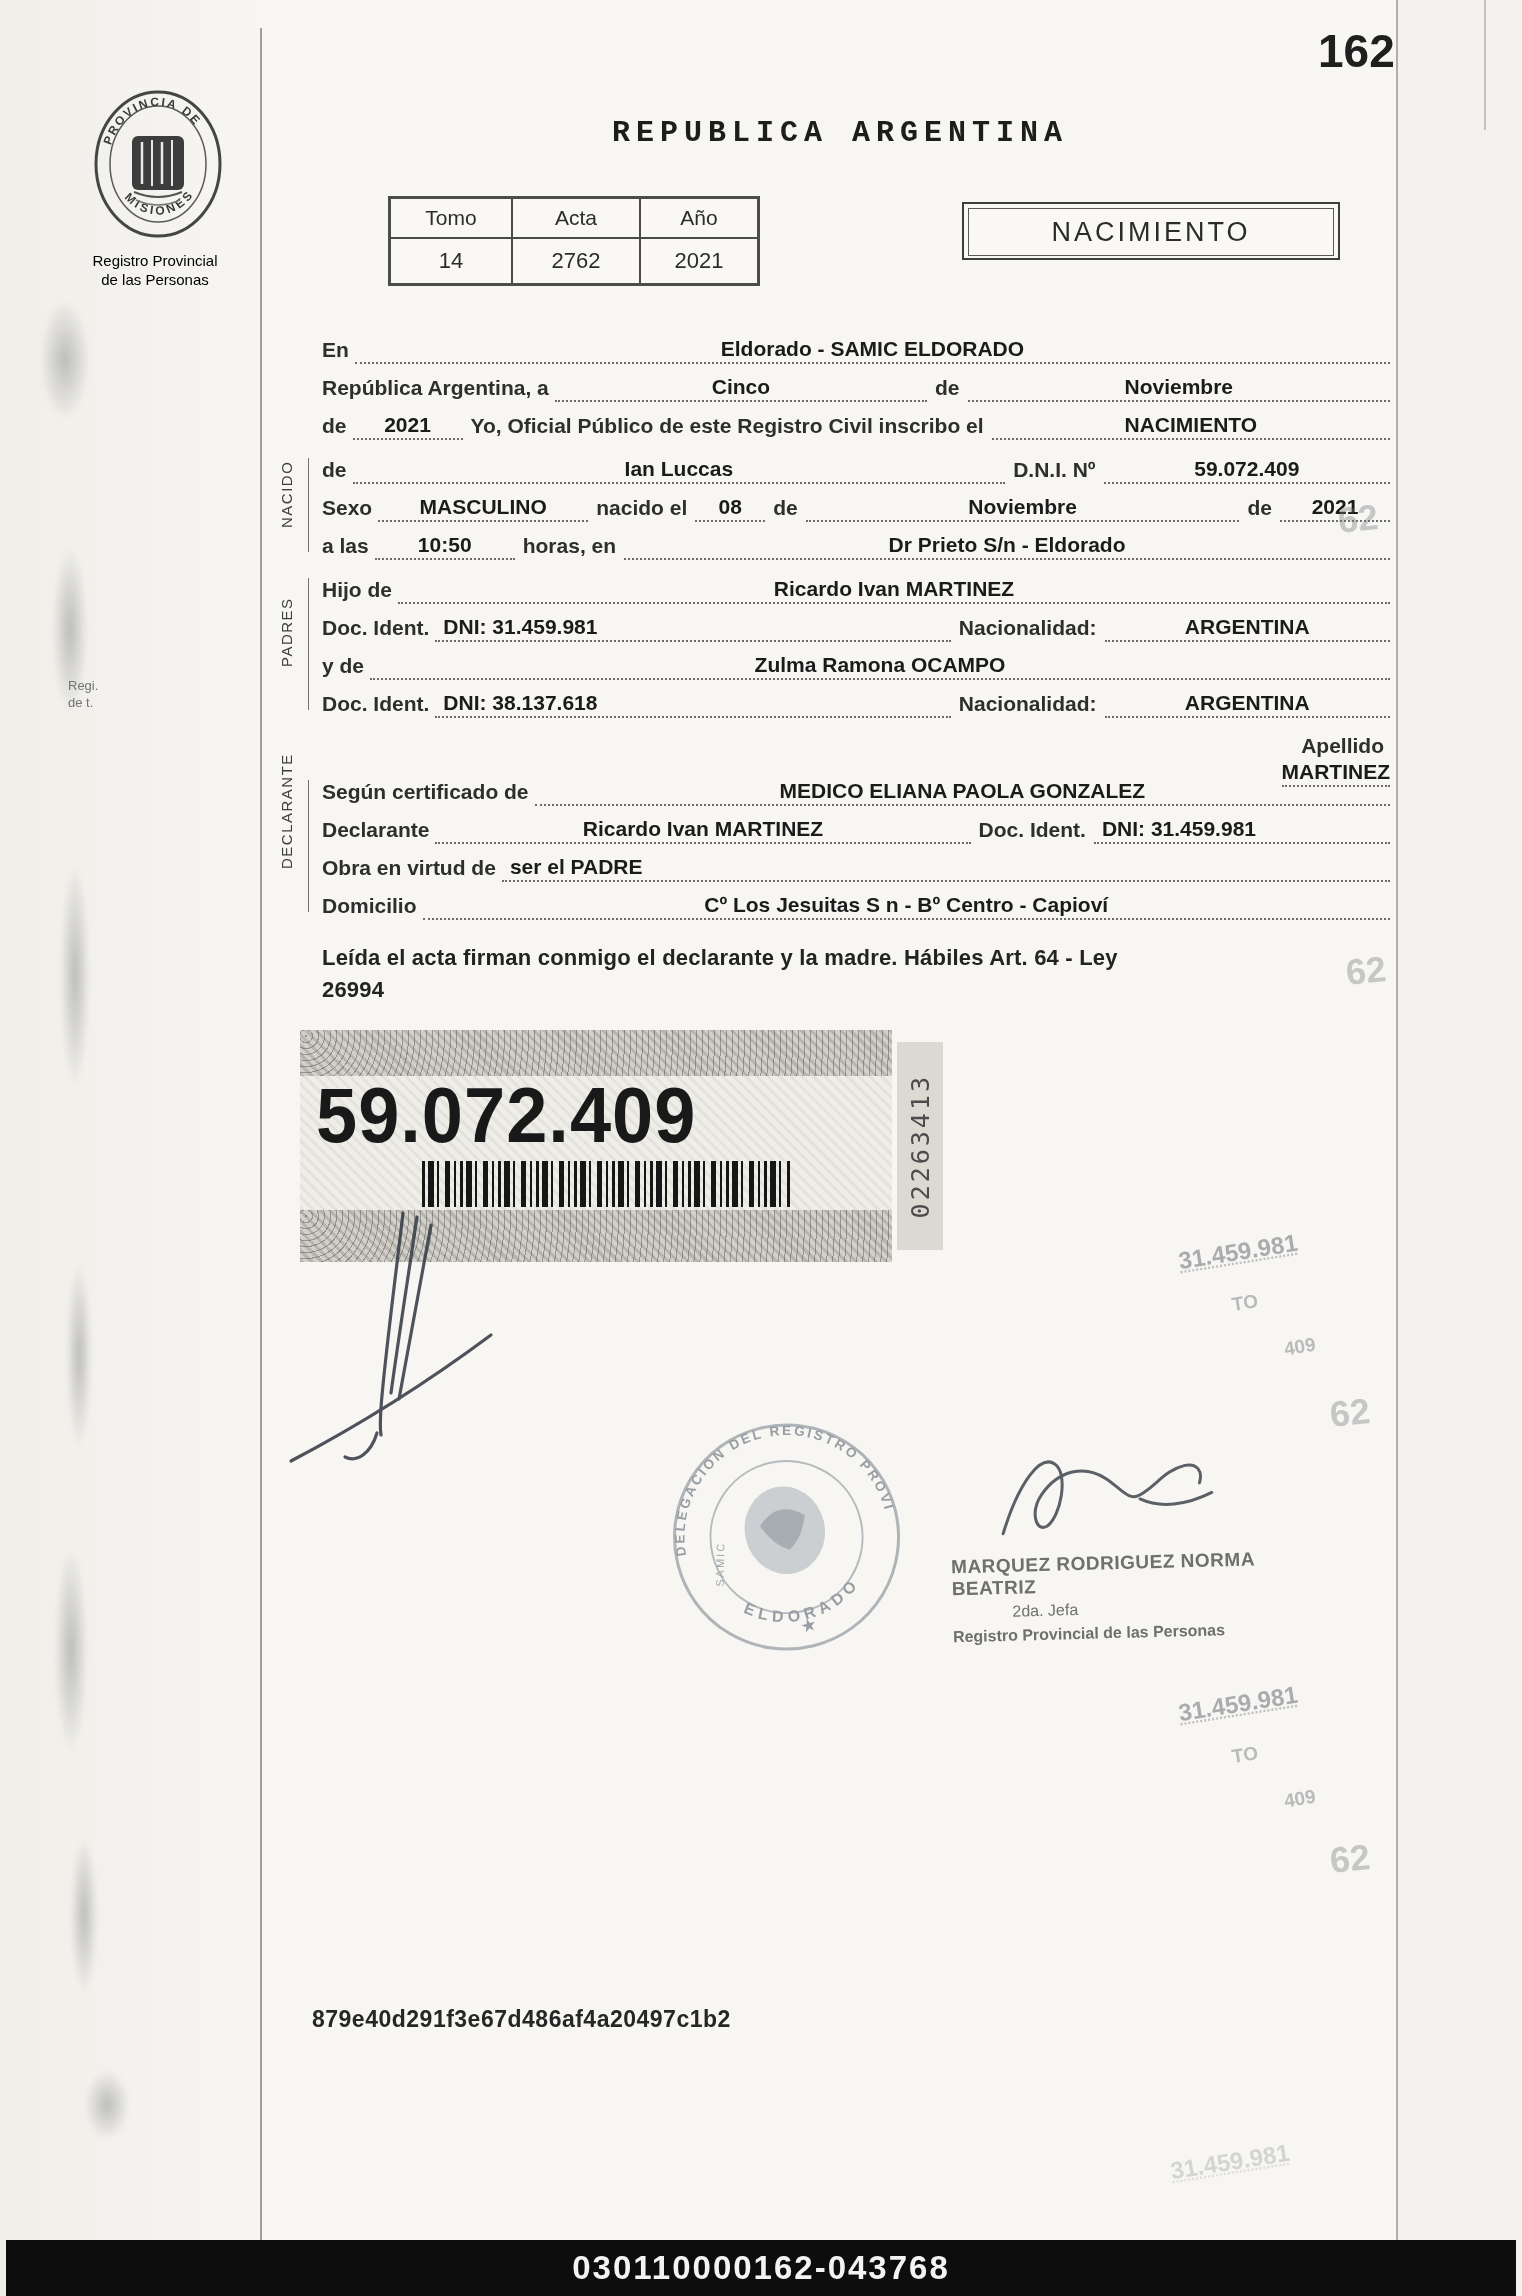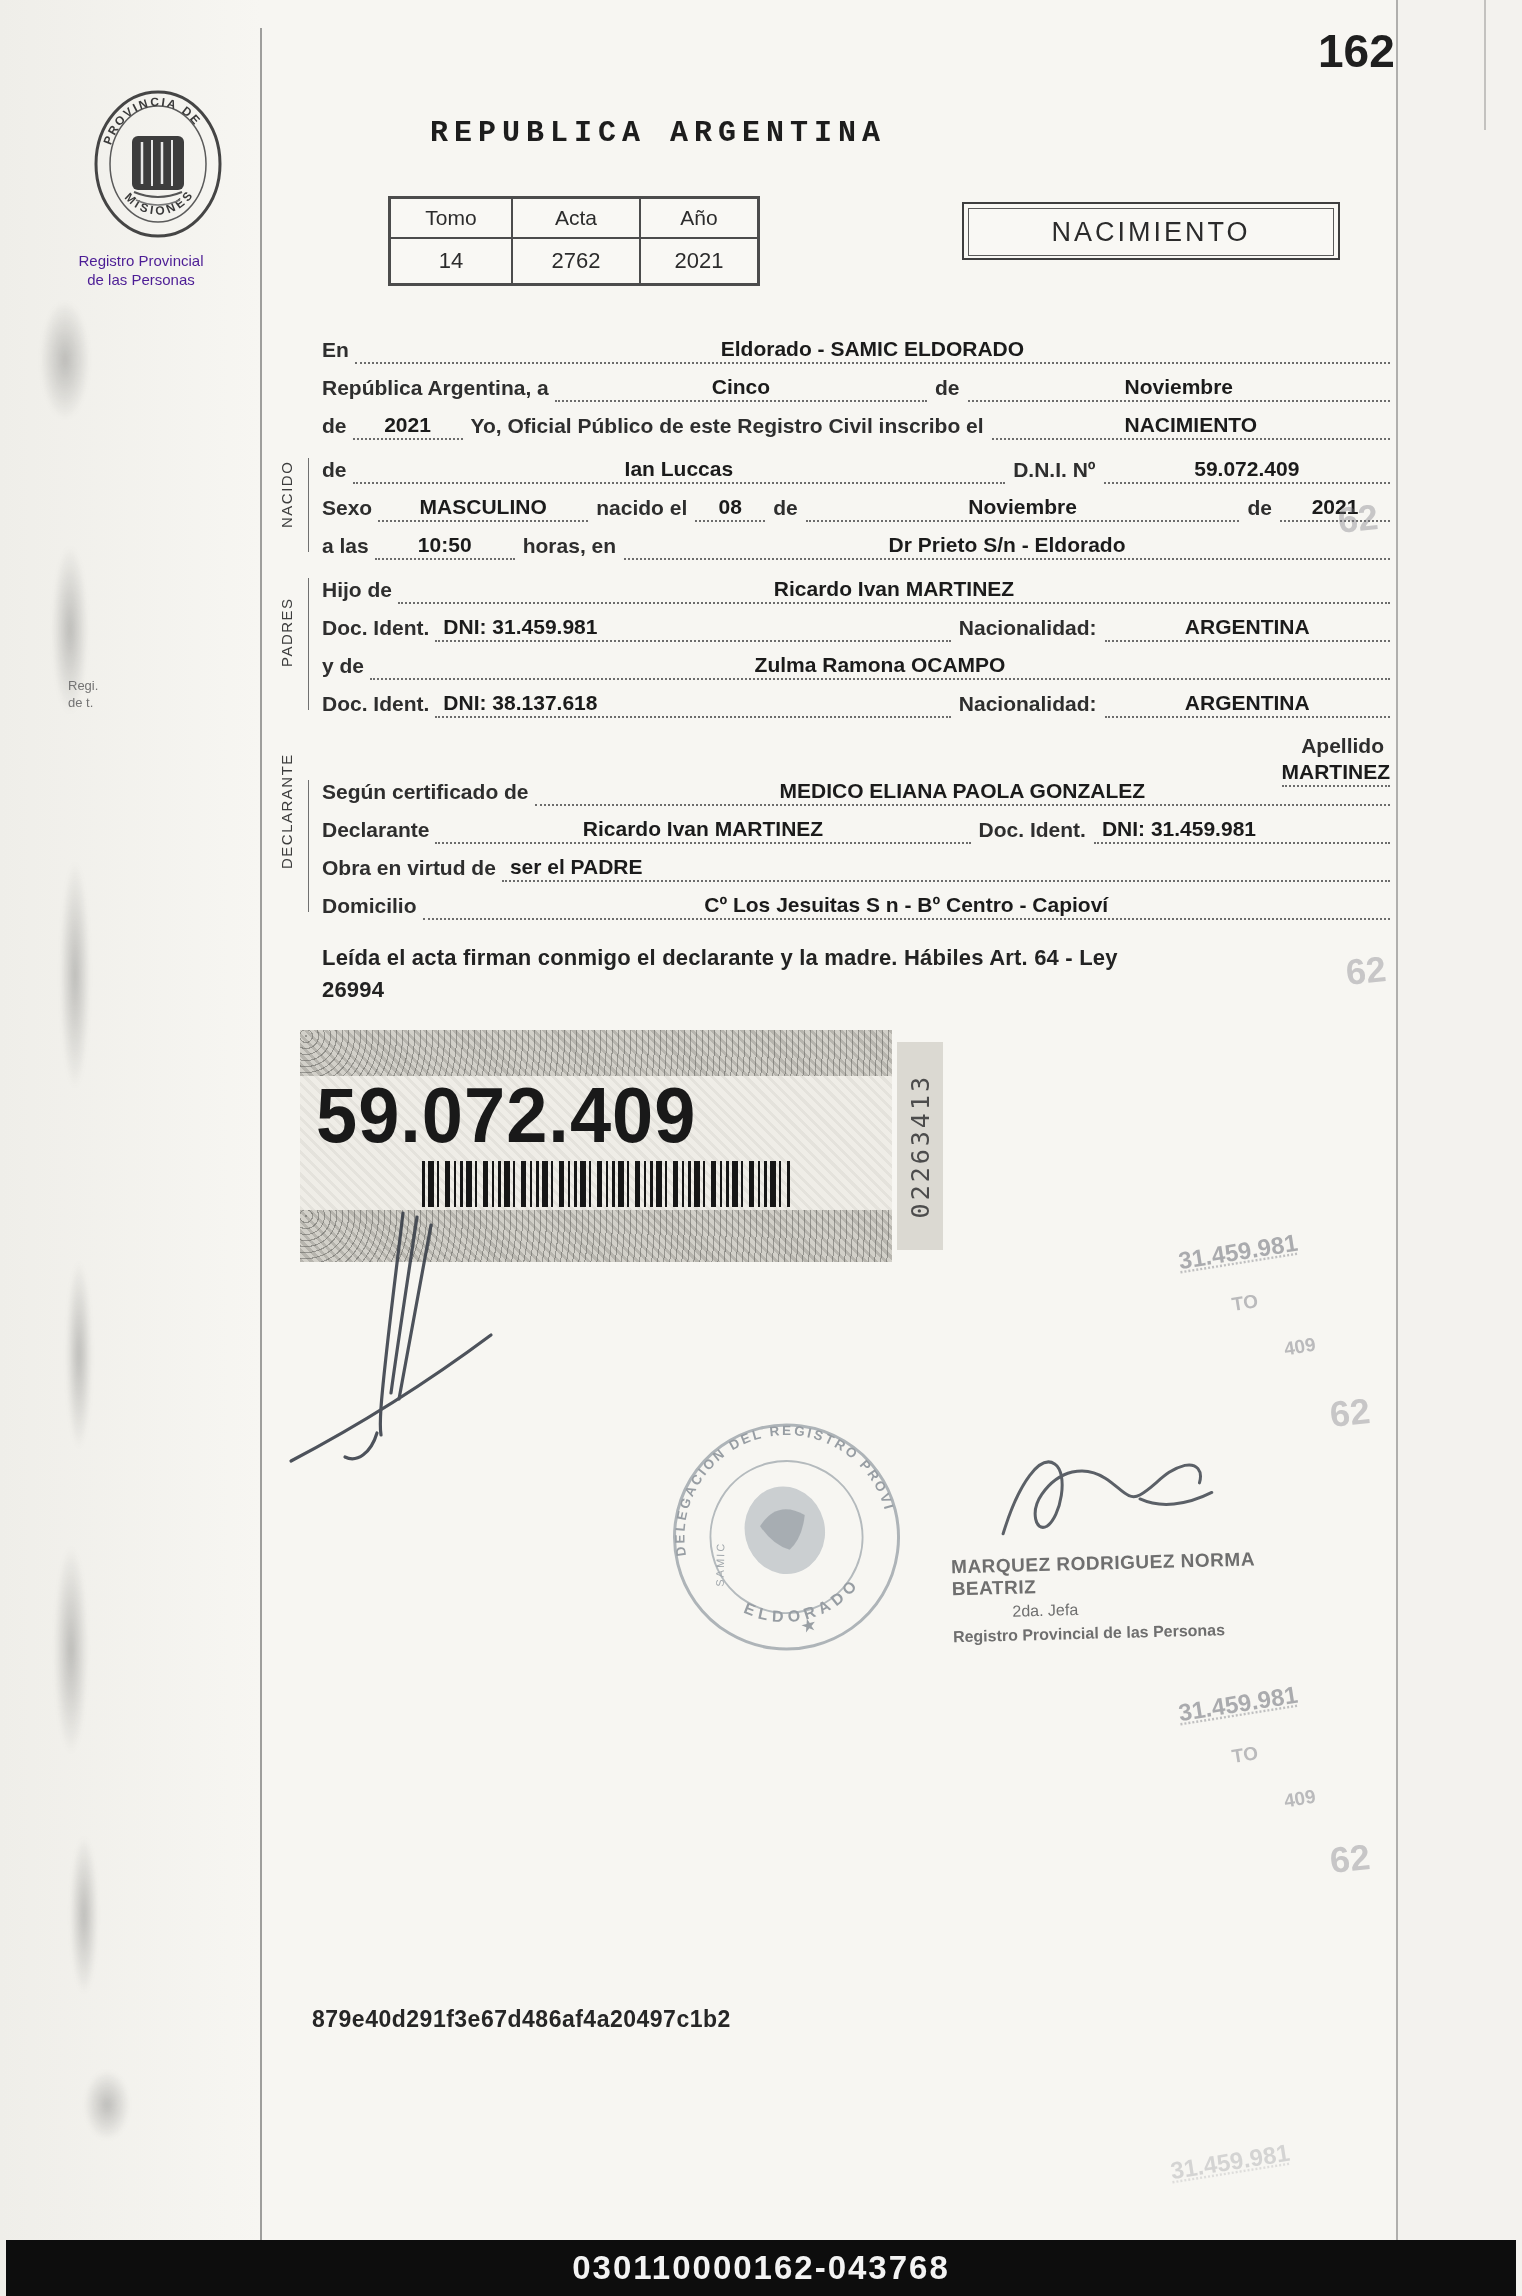--- a/index.html
+++ b/index.html
@@ -7,26 +7,26 @@
          font-family:"Liberation Sans",sans-serif;color:#2e2e2e;}
   .left-strip{position:absolute;left:0;top:0;bottom:0;width:262px;background:linear-gradient(90deg,#efeee9,#f7f6f2);}
   .right-strip{position:absolute;left:1398px;top:0;bottom:0;right:0;background:#f3f2ee;}
   .edge{position:absolute;background:rgba(70,70,70,.5);}
   .edge.l{left:260px;top:28px;bottom:56px;width:2px;}
   .edge.r{left:1396px;top:0;bottom:56px;width:2px;opacity:.8;}
   .edge.r2{left:1484px;top:0;height:130px;width:2px;opacity:.55;}
 
   .page-number{position:absolute;left:1318px;top:24px;font-size:46px;font-weight:600;color:#1f1f1f;}
 
-  .doc-title{position:absolute;left:430px;top:116px;width:820px;
+  .doc-title{position:absolute;left:430px;top:116px;width:820px;text-align:center;
              font-family:"Liberation Mono",monospace;font-weight:700;font-size:30px;letter-spacing:6px;color:#1d1d1d;}
 
   
   .logo{position:absolute;left:86px;top:84px;}
-  .logo-caption{position:absolute;left:36px;top:252px;width:210px;text-align:center;font-size:15px;color:#4c1d95;line-height:1.25;}
+  .logo-caption{position:absolute;left:50px;top:252px;width:210px;text-align:center;font-size:15px;color:#000000;line-height:1.25;}
 
   
   .rtable{position:absolute;left:388px;top:196px;display:grid;grid-template-columns:122px 128px 118px;border:2px solid #4c4c4c;background:#f9f8f4;}
   .rtable .cell{border:1px solid #4c4c4c;display:flex;align-items:center;justify-content:center;font-size:21px;color:#2c2c2c;}
   .rtable .hd{height:38px;text-align:center;}
   .rtable .vl{height:44px;font-size:22px;}
 
   
   .nbox{position:absolute;left:962px;top:202px;width:378px;height:58px;border:2px solid #3e3e3e;padding:4px;box-sizing:border-box;background:#f9f8f4;}
   .nbox-inner{height:100%;border:1px solid #5a5a5a;display:flex;align-items:center;justify-content:center;

